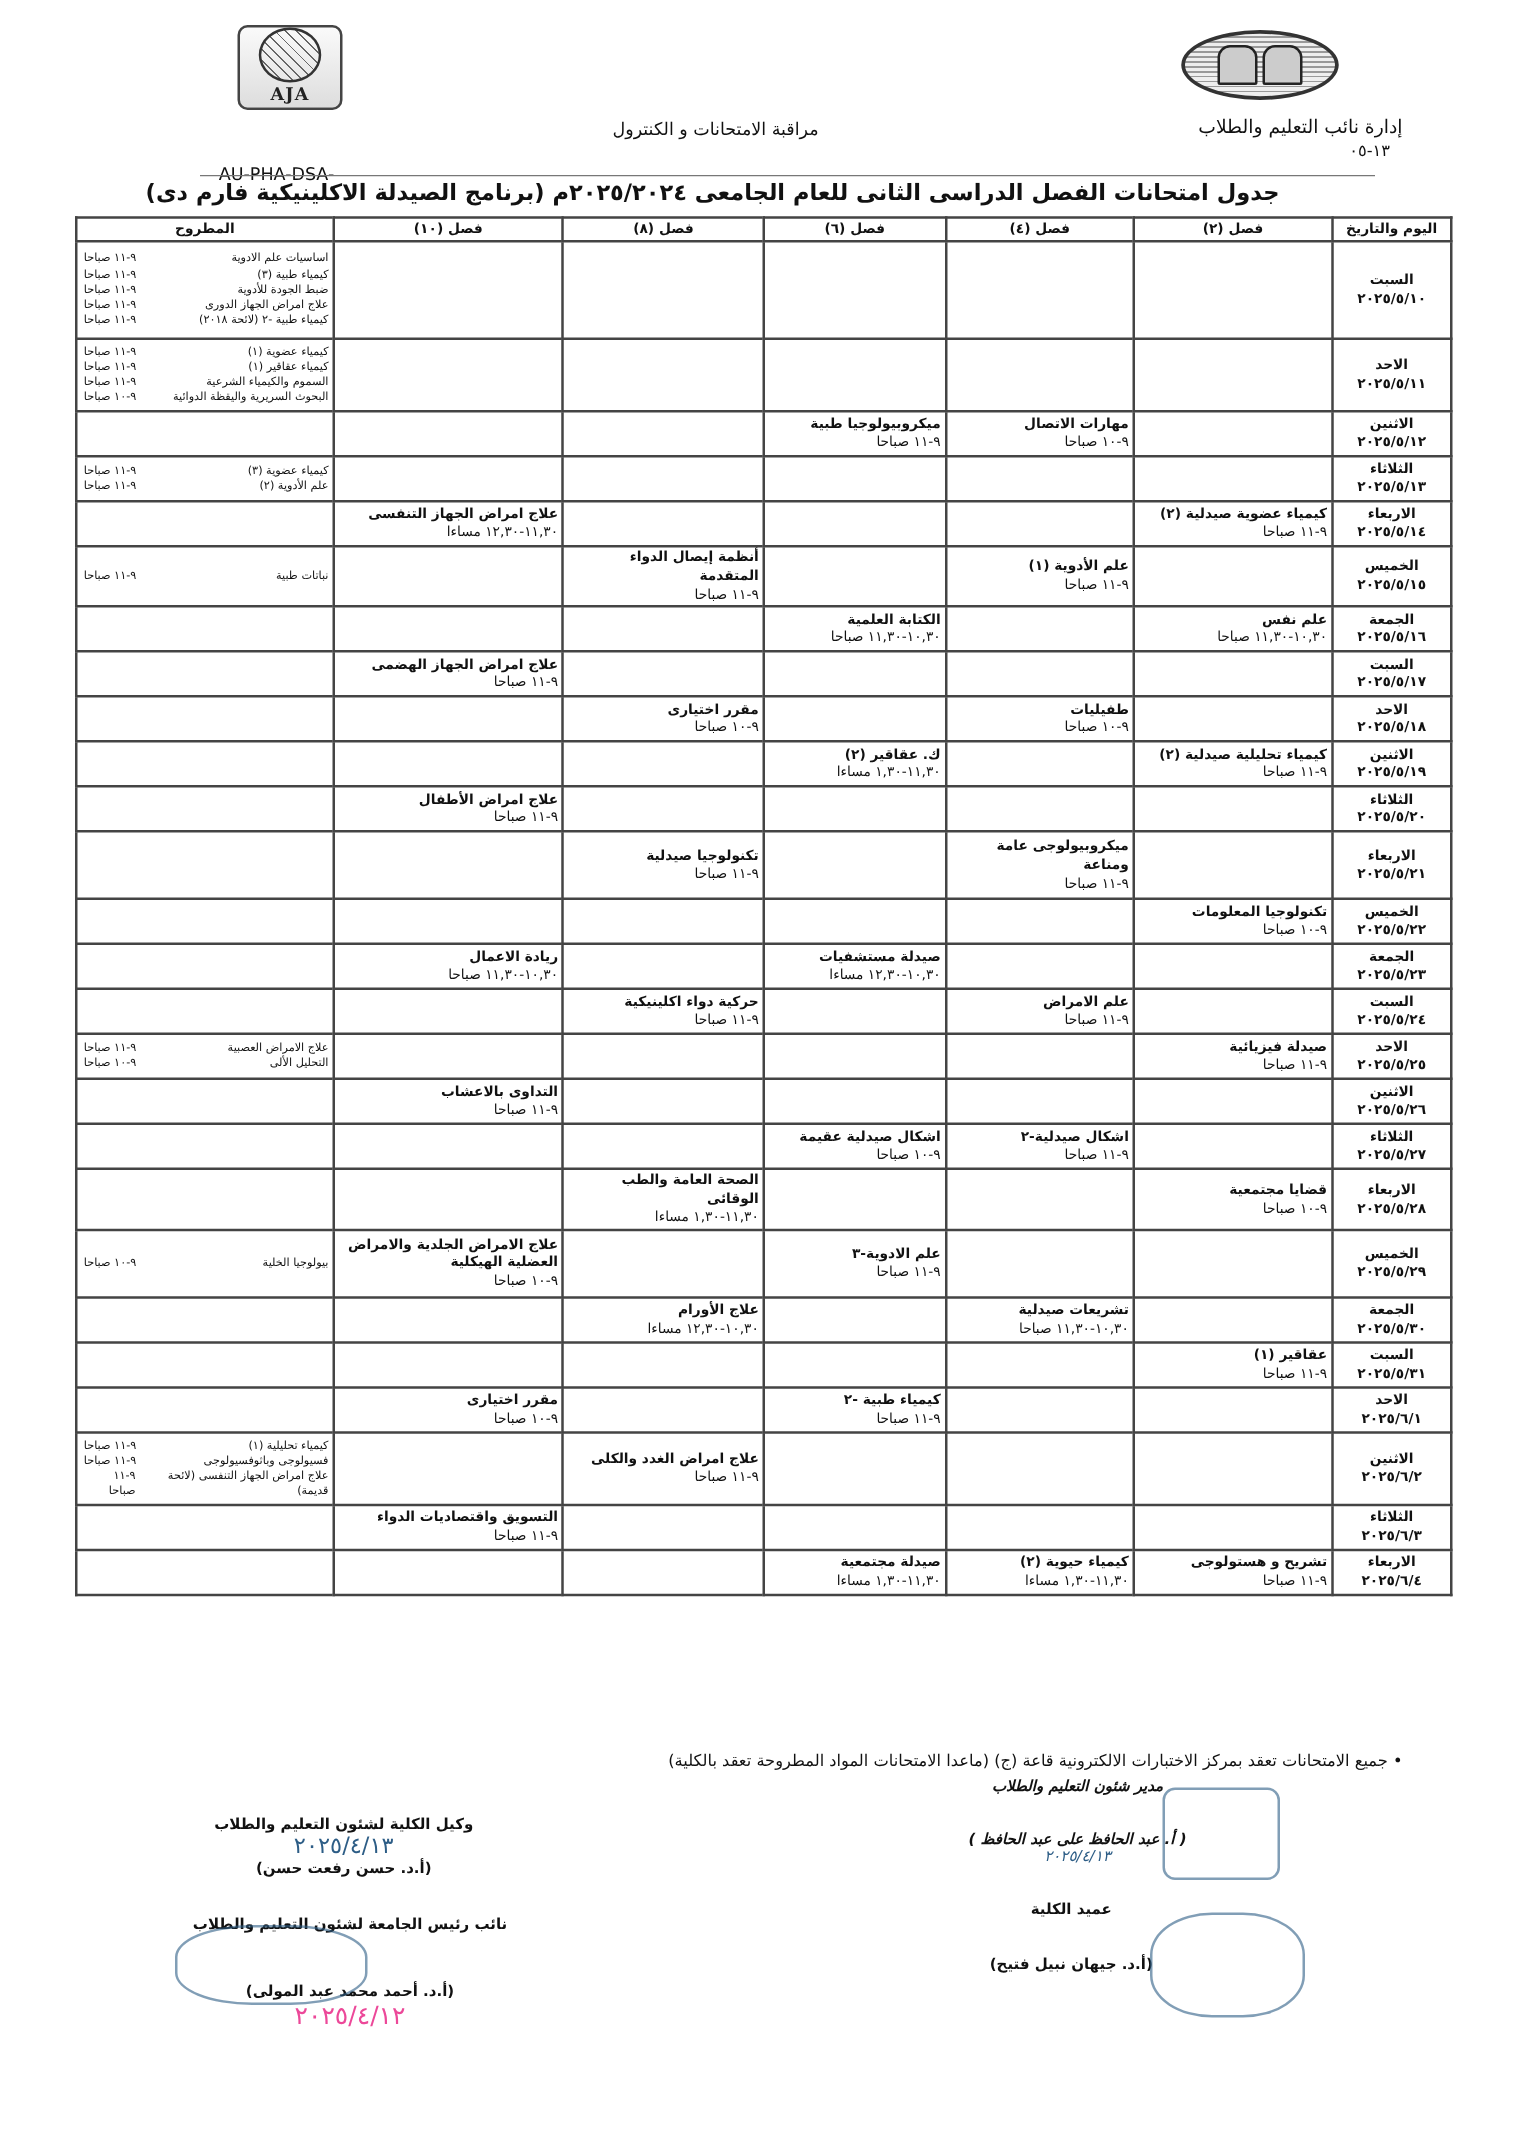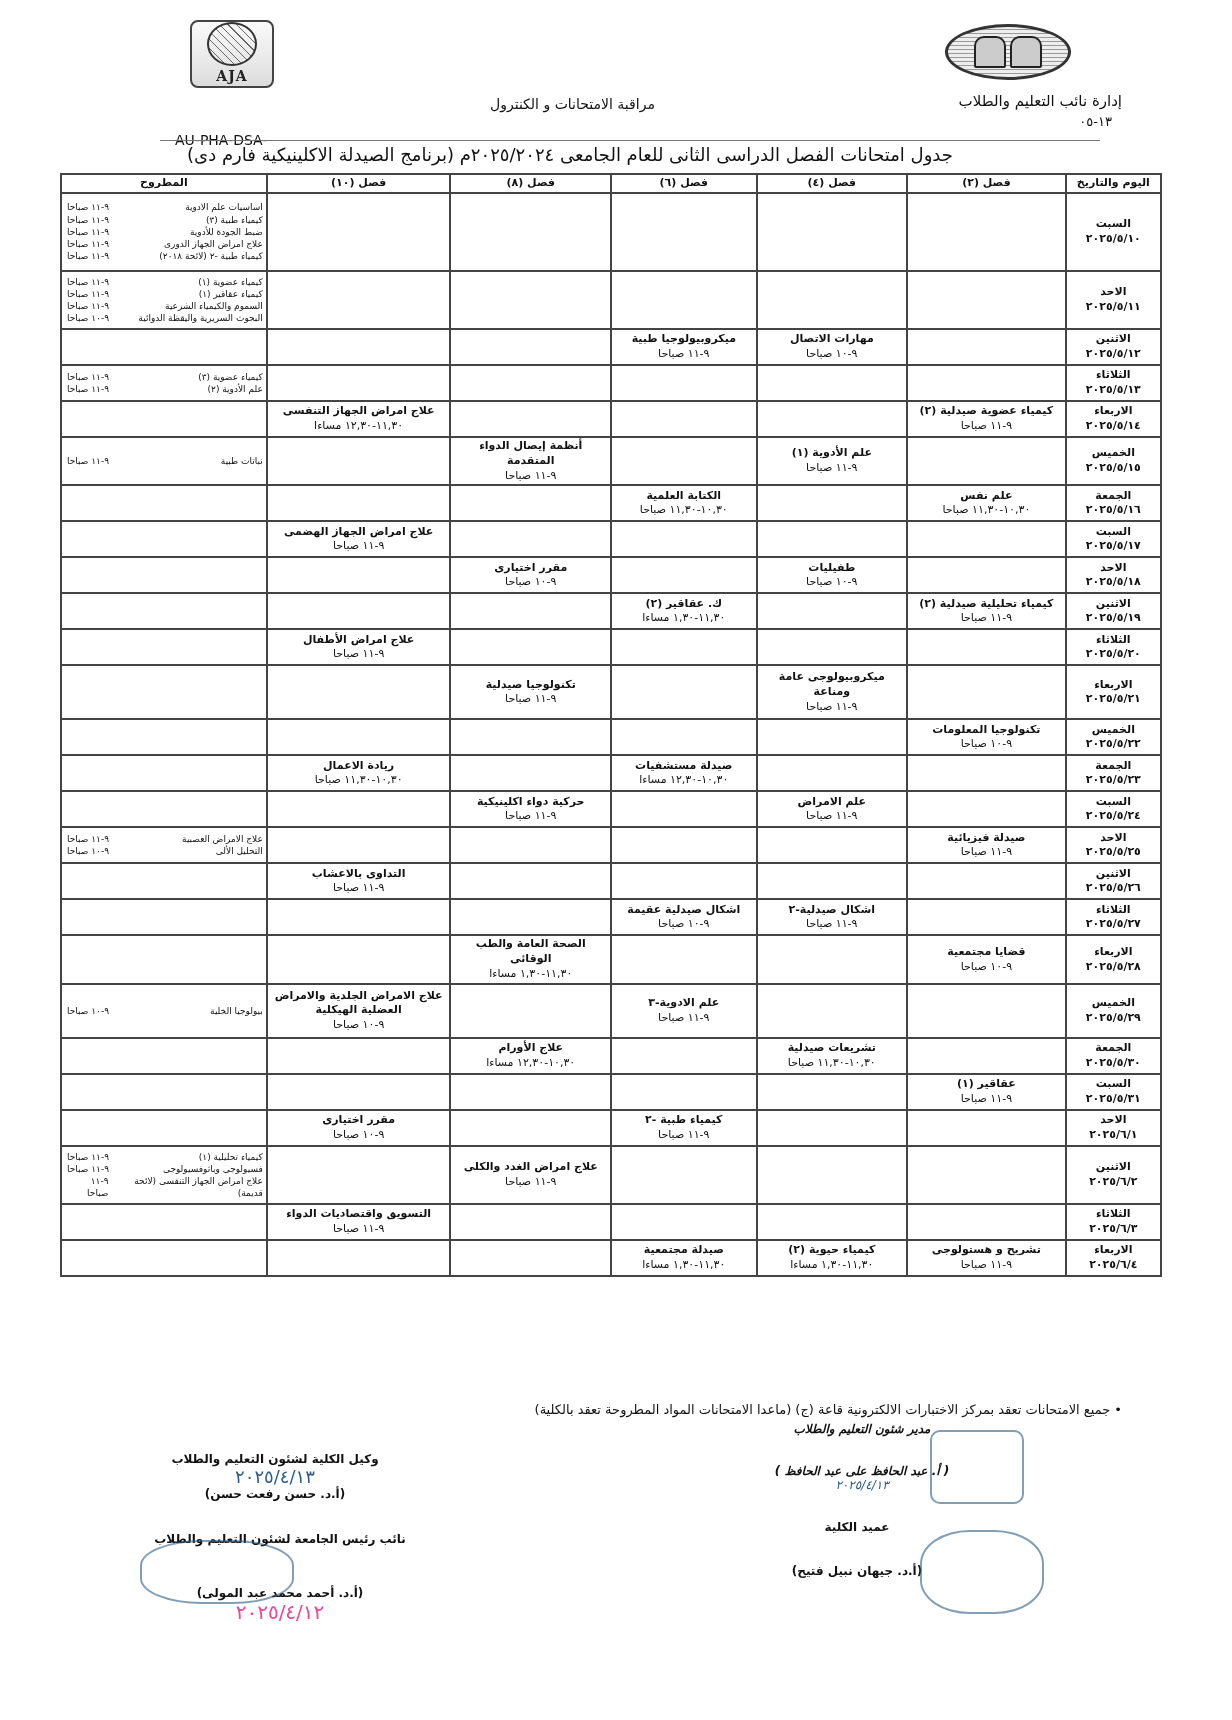--- a/index.html
+++ b/index.html
@@ -13,33 +13,33 @@
                background:repeating-linear-gradient(45deg,transparent 0 5px,#666 5px 6px); }
   .logo-left .aja { font-family:"DejaVu Serif", serif; font-size:14px; font-weight:bold; color:#222; margin-bottom:2px; letter-spacing:1px; }
   .logo-right { left:945px; top:24px; width:120px; height:50px; border:3px solid #333; border-radius:50%;
                background:repeating-linear-gradient(0deg,#eee 0 3px,#999 3px 4px); display:flex; align-items:center; justify-content:center; gap:4px; }
   .logo-right .panel { width:28px; height:28px; border:2px solid #222; border-radius:10px 10px 2px 2px; background:#ccc; }
   .code-left { left:175px; top:96px; font-size:14px;margin-top:36px; }
   .control { left:490px; top:96px; font-size:14px; direction:rtl; }
   .dept { right:110px; top:92px; font-size:15px; direction:rtl; text-align:right; }
   .dept-num { right:120px; top:114px; font-size:13px; direction:rtl; }
   .hr { left:160px; top:140px; width:940px; height:1px; background:#777; }
-  .title { left:40px; top:144px; width:1060px; text-align:center; font-size:18px; font-weight:normal; direction:rtl; }
+  .title { left:40px; top:144px; width:1060px; text-align:center; font-size:18px; font-weight:bold; direction:rtl; }
 
   
   table.sched { position:absolute; left:60px; top:173px; width:1102px; border-collapse:collapse; direction:rtl;
                 table-layout:fixed; }
   table.sched td, table.sched th { border:2px double #444; padding:1px 3px; text-align:center; vertical-align:middle;
                 font-size:11px; font-weight:bold; line-height:1.35; }
   table.sched th { height:14px; font-size:11px; }
   col.c-day { width:95px; } col.c2 { width:158px; } col.c4 { width:150px; }
   col.c6 { width:145px; } col.c8 { width:160px; } col.c10 { width:183px; } col.c-off { width:205px; }
   .day-name { display:block; }
   .day-date { display:block; font-size:11px; }
-  .exam { display:block; }
+  .exam { display:block;text-align:right; }
   .exam .t { display:block; font-weight:normal; }
   .offered { text-align:right !important; font-size:9px !important; font-weight:normal !important; }
   .offered .line { display:flex; justify-content:space-between; }
   .offered .line span:last-child { margin-left:2px; }
 
   
   .note { right:110px; top:1402px; font-size:13px; font-weight:normal; direction:rtl; }
   .sig { position:absolute; direction:rtl; font-size:12px; font-weight:bold; text-align:center; }
   .scribble { position:absolute; border:2px solid #2d5d86; border-radius:40%; opacity:.6; }
 </style>

